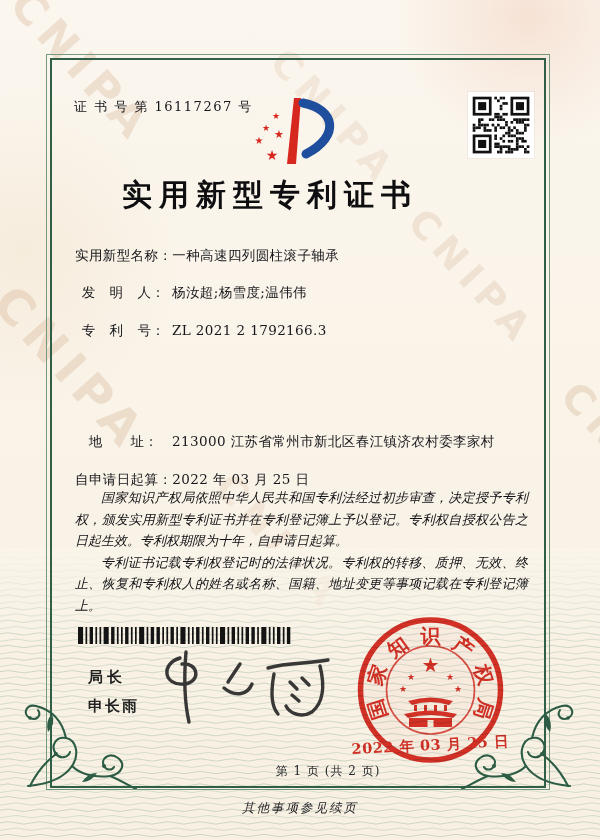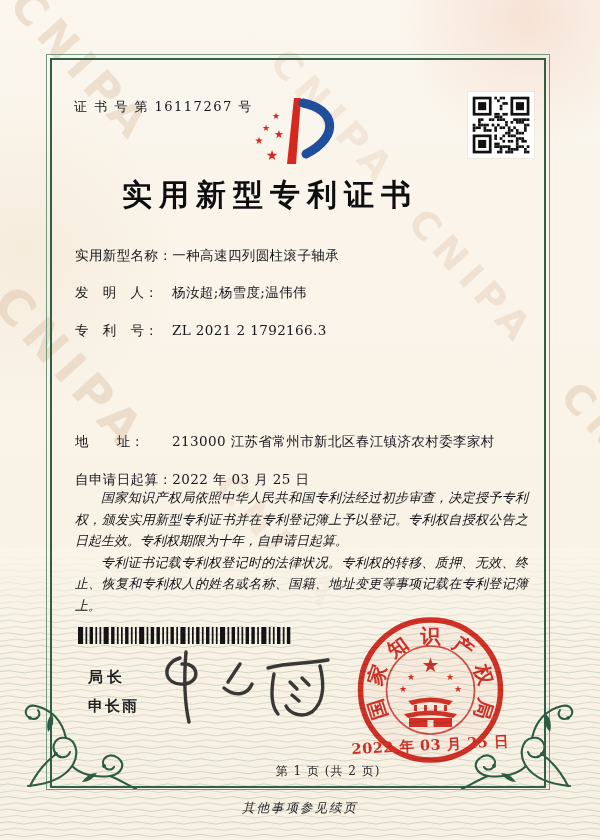--- a/index.html
+++ b/index.html
@@ -19,21 +19,21 @@
   .frame-outer{left:46px;top:54px;width:502px;height:734px;border:1px solid #74997f;}
   .frame-main{left:50px;top:58px;width:492px;height:726px;border:2px solid #2f5f46;}
   
   .cert-no{left:74px;top:98px;font-size:13px;letter-spacing:1.5px;color:#15151a;font-weight:500;}
   .logo{left:246px;top:86px;}
   .qr{left:468px;top:92px;width:66px;height:66px;background:#fff;box-shadow:0 0 0 1px rgba(0,0,0,.04);}
   .title{left:0;top:175px;width:540px;text-align:center;font-size:30px;font-weight:700;
          letter-spacing:7px;color:#0e0e10;}
   
   .field-row{position:absolute;left:75px;font-size:13.5px;letter-spacing:.4px;white-space:nowrap;
-             color:#17171c;font-weight:500;}
+             color:#17171c;font-weight:500;text-align:center;}
   .field-label{display:inline-block;min-width:97px;}
   .pair2{position:absolute;left:243px;top:0;white-space:nowrap;}
   
   .paras{left:75px;top:487px;width:453px;font-size:13px;line-height:21.6px;color:#101014;
          text-align:justify;font-style:italic;}
   .paras p{margin:0;text-indent:26px;}
   
   .barcode{left:78px;top:627px;}
   
   .sig-title{left:88px;top:668px;font-size:15px;letter-spacing:4px;font-weight:600;color:#222;}

